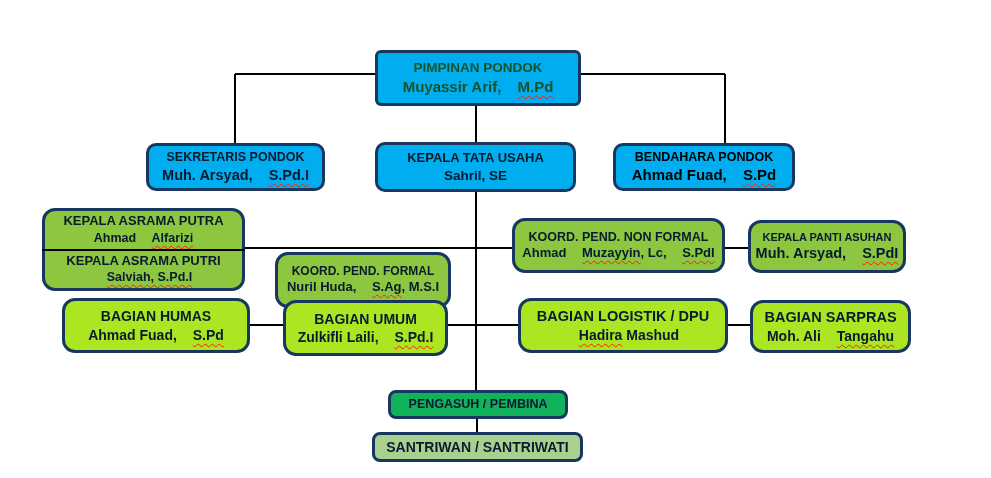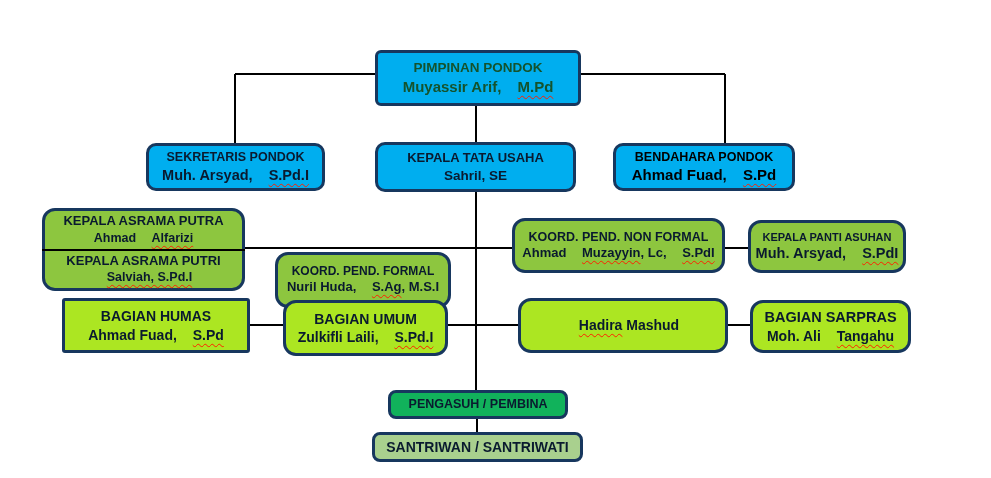--- a/index.html
+++ b/index.html
@@ -71,29 +71,30 @@
       <div class="tl name" style="font-size: 13px;"><span>Nuril Huda, </span><span class="sq" style="text-decoration-color: rgb(255, 32, 0);">S.Ag</span><span>, M.S.I</span></div>
     </div>
     <div class="node" style="left: 512px; top: 218px; width: 213px; height: 55px; border-radius: 13px; background: rgb(141, 198, 63); border-color: rgb(23, 55, 94); color: rgb(10, 26, 47);">
       <div class="tl title" style="font-size: 12.5px;"><span>KOORD. PEND. NON FORMAL</span></div>
       <div class="tl name" style="font-size: 13px;"><span>Ahmad </span><span class="sq" style="text-decoration-color: rgb(255, 32, 0);">Muzayyin</span><span>, Lc, </span><span class="sq" style="text-decoration-color: rgb(255, 32, 0);">S.PdI</span></div>
     </div>
     <div class="node" style="left: 748px; top: 220px; width: 158px; height: 53px; border-radius: 13px; background: rgb(141, 198, 63); border-color: rgb(23, 55, 94); color: rgb(10, 26, 47);">
       <div class="tl title" style="font-size: 11px;"><span>KEPALA PANTI ASUHAN</span></div>
       <div class="tl name" style="font-size: 14.5px;"><span>Muh. Arsyad, </span><span class="sq" style="text-decoration-color: rgb(255, 32, 0);">S.PdI</span></div>
     </div>
-    <div class="node" style="left: 62px; top: 298px; width: 188px; height: 55px; border-radius: 3px; background: rgb(172, 230, 34); border-color: rgb(23, 55, 94); color: rgb(10, 26, 47);">
+    <div class="node" style="left: 62px; top: 298px; width: 188px; height: 55px; border-radius: 13px; background: rgb(172, 230, 34); border-color: rgb(23, 55, 94); color: rgb(10, 26, 47);">
       <div class="tl title" style="font-size: 14px;"><span>BAGIAN HUMAS</span></div>
       <div class="tl name" style="font-size: 14px;"><span>Ahmad Fuad, </span><span class="sq" style="text-decoration-color: rgb(255, 32, 0);">S.Pd</span></div>
     </div>
     <div class="node" style="left: 283px; top: 300px; width: 165px; height: 56px; border-radius: 13px; background: rgb(172, 230, 34); border-color: rgb(23, 55, 94); color: rgb(10, 26, 47);">
       <div class="tl title" style="font-size: 14px;"><span>BAGIAN UMUM</span></div>
       <div class="tl name" style="font-size: 14px;"><span>Zulkifli Laili, </span><span class="sq" style="text-decoration-color: rgb(255, 32, 0);">S.Pd.I</span></div>
     </div>
     <div class="node" style="left: 518px; top: 298px; width: 210px; height: 55px; border-radius: 13px; background: rgb(172, 230, 34); border-color: rgb(23, 55, 94); color: rgb(10, 26, 47);">
+      <div class="tl title" style="font-size: 14.5px;"><span>BAGIAN LOGISTIK / DPU</span></div>
       <div class="tl name" style="font-size: 14px;"><span class="sq" style="text-decoration-color: rgb(255, 32, 0);">Hadira</span><span> Mashud</span></div>
     </div>
     <div class="node" style="left: 750px; top: 300px; width: 161px; height: 53px; border-radius: 13px; background: rgb(172, 230, 34); border-color: rgb(23, 55, 94); color: rgb(10, 26, 47);">
       <div class="tl title" style="font-size: 14.5px;"><span>BAGIAN SARPRAS</span></div>
       <div class="tl name" style="font-size: 14px;"><span>Moh. Ali </span><span class="sq" style="text-decoration-color: rgb(255, 32, 0);">Tangahu</span></div>
     </div>
     <div class="node" style="left: 388px; top: 390px; width: 180px; height: 29px; border-radius: 8px; background: rgb(17, 178, 91); border-color: rgb(23, 55, 94); color: rgb(10, 26, 47); justify-content: center;">
       <div class="tl title" style="font-size: 12.5px;"><span>PENGASUH / PEMBINA</span></div>
     </div>
     <div class="node" style="left: 372px; top: 432px; width: 211px; height: 30px; border-radius: 8px; background: rgb(169, 208, 142); border-color: rgb(23, 55, 94); color: rgb(10, 26, 47);">

